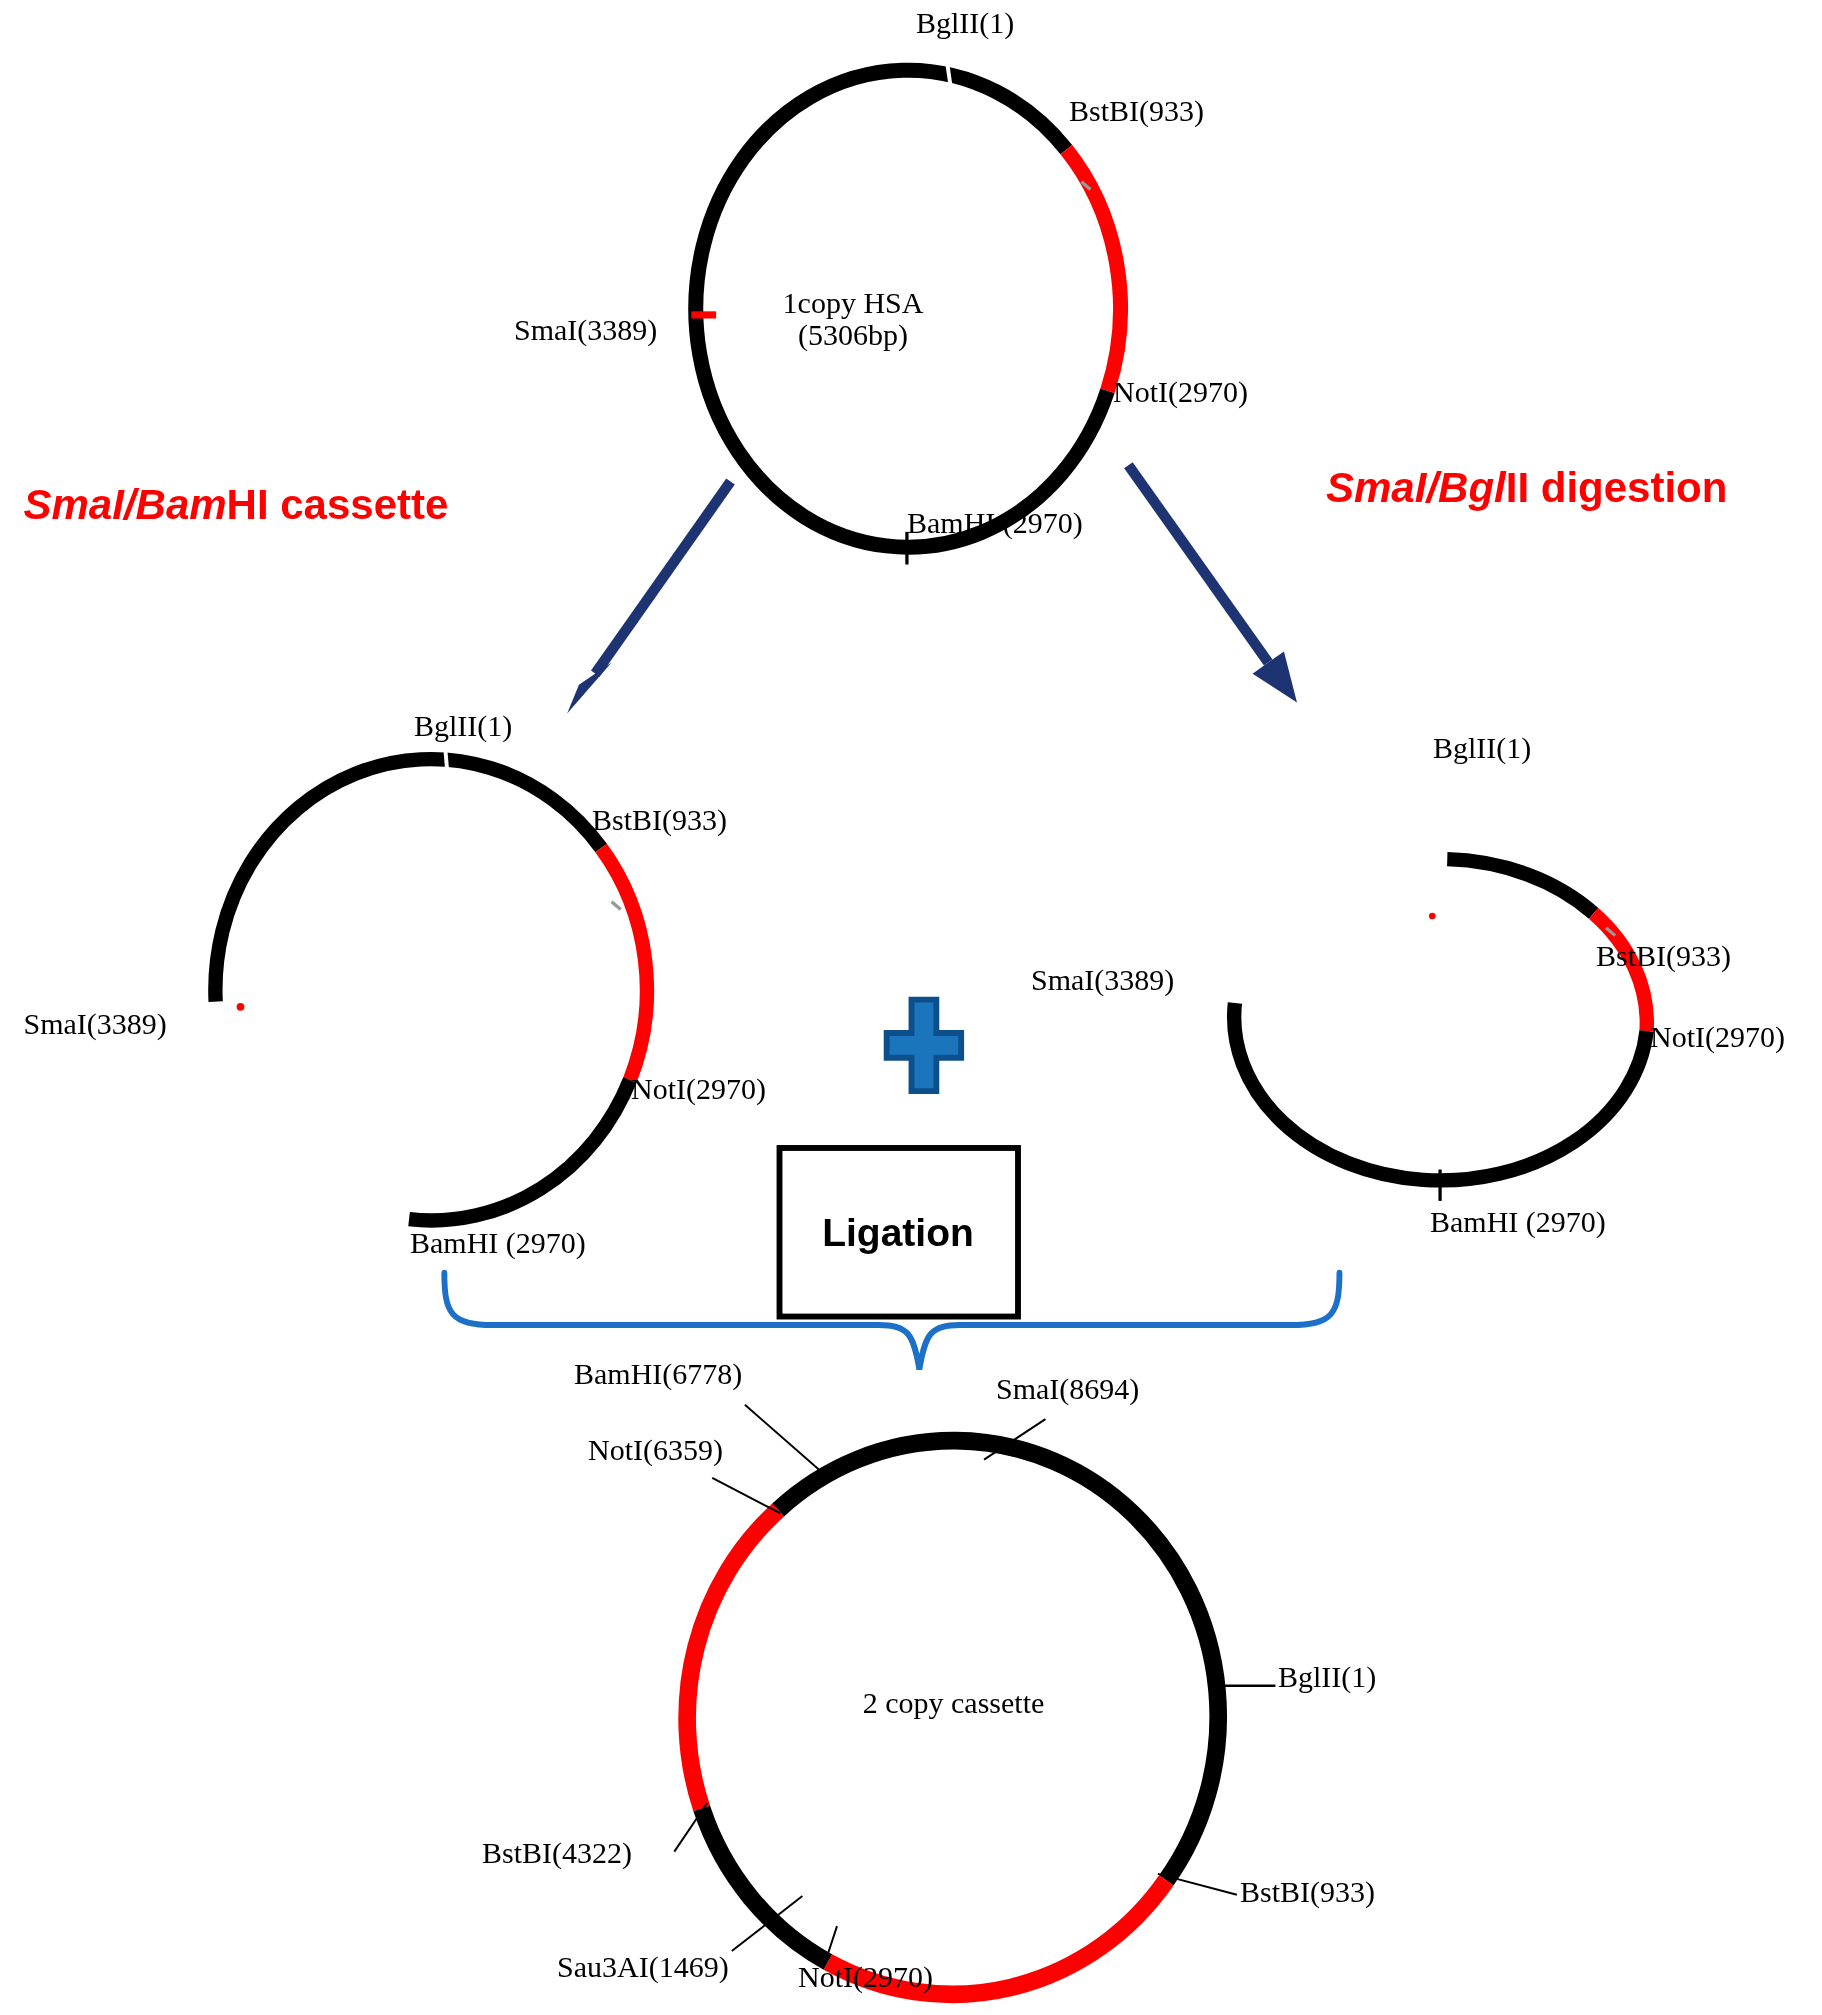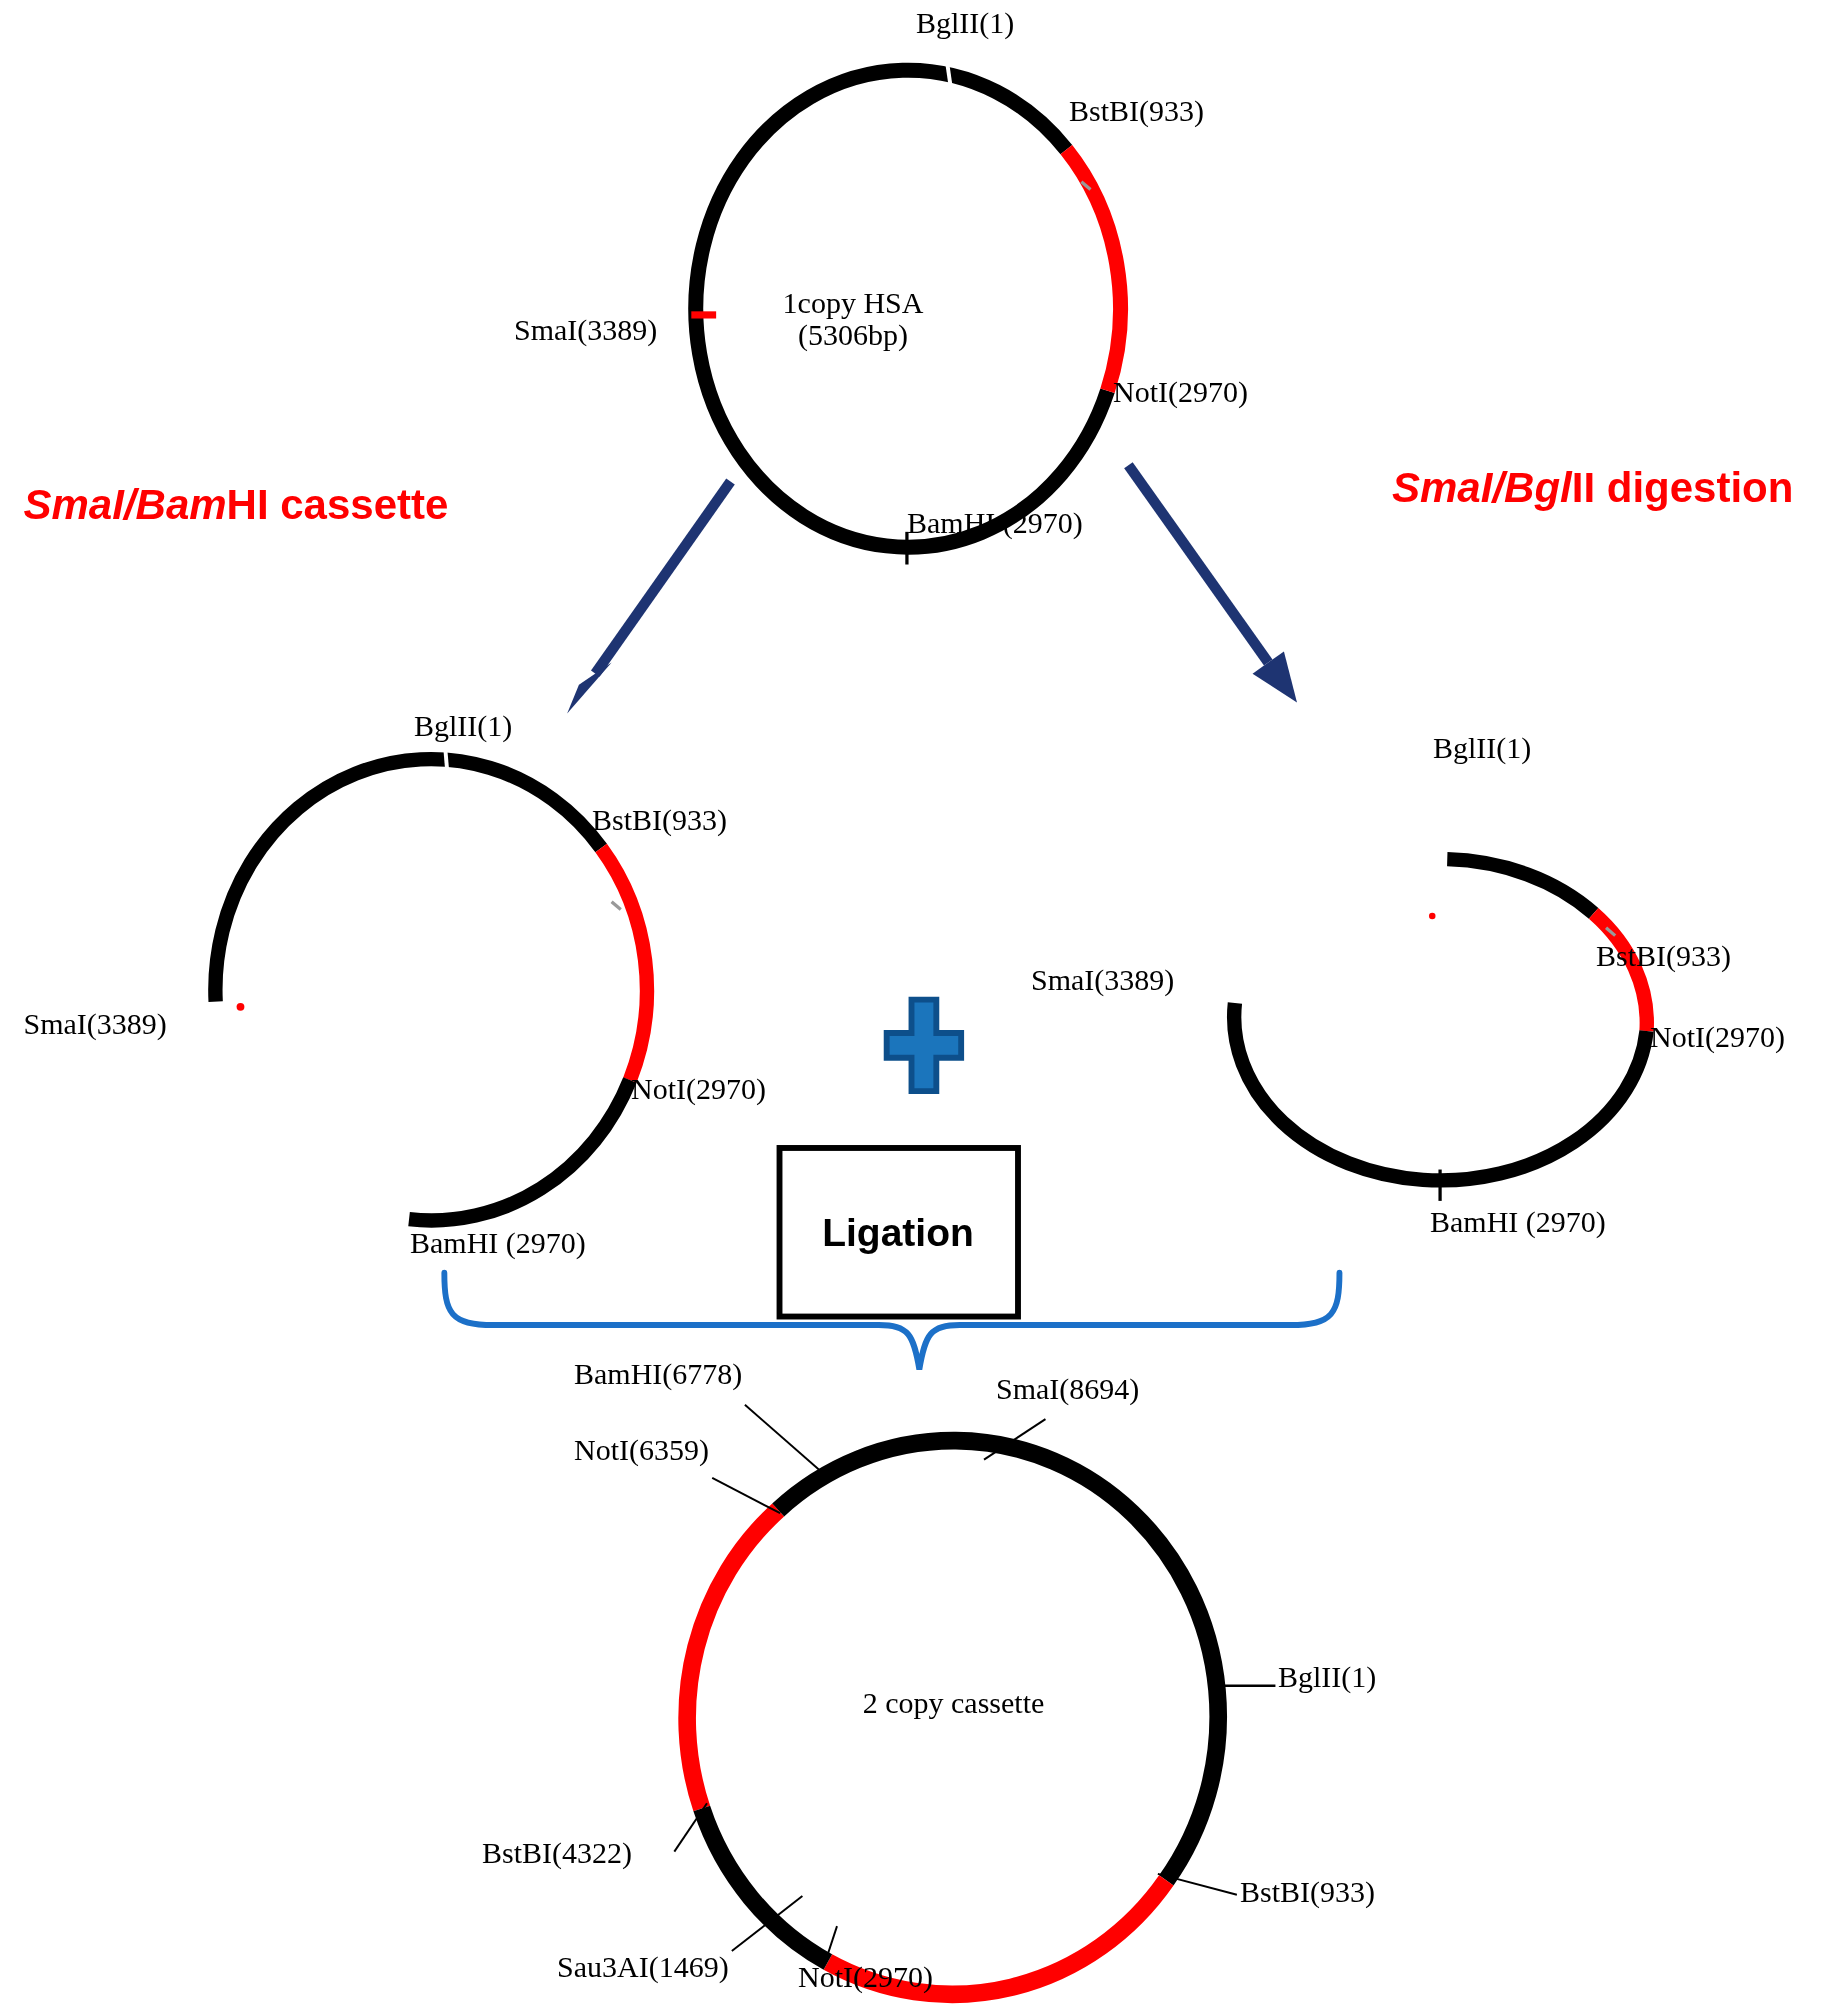--- a/index.html
+++ b/index.html
@@ -95,39 +95,39 @@
   <div class="lbl" style="left:1069px;top:95px">BstBI(933)</div>
   <div class="lbl" style="left:1113px;top:376px">NotI(2970)</div>
   <div class="lbl" style="left:907px;top:507px">BamHI (2970)</div>
   <div class="lbl" style="left:514px;top:314px">SmaI(3389)</div>
   <div class="lbl ctr" style="left:732px;top:263px;width:242px">
     <div>1copy HSA</div>
     <div>(5306bp)</div>
   </div>
 
   <div class="heading" style="left:23.5px;top:481px"><span class="it">SmaI/Bam</span><span>HI cassette</span></div>
-  <div class="heading" style="left:1392px;top:464px"><span class="it">SmaI/Bgl</span><span>II digestion</span></div>
+  <div class="heading" style="left:1326px;top:464px"><span class="it">SmaI/Bgl</span><span>II digestion</span></div>
 
   <div class="lbl" style="left:414px;top:710px">BglII(1)</div>
   <div class="lbl" style="left:592px;top:804px">BstBI(933)</div>
   <div class="lbl" style="left:631px;top:1073px">NotI(2970)</div>
   <div class="lbl" style="left:410px;top:1227px">BamHI (2970)</div>
   <div class="lbl" style="left:23.5px;top:1008px">SmaI(3389)</div>
 
   <div class="lbl" style="left:1433px;top:732px">BglII(1)</div>
   <div class="lbl" style="left:1596px;top:940px">BstBI(933)</div>
   <div class="lbl" style="left:1031px;top:964px">SmaI(3389)</div>
   <div class="lbl" style="left:1650px;top:1021px">NotI(2970)</div>
   <div class="lbl" style="left:1430px;top:1206px">BamHI (2970)</div>
 
   <div class="ligation-text">Ligation</div>
 
   <div class="lbl" style="left:574px;top:1358px">BamHI(6778)</div>
   <div class="lbl" style="left:996px;top:1373px">SmaI(8694)</div>
-  <div class="lbl" style="left:574px;top:1434px">NotI(6359)</div>
+  <div class="lbl" style="left:588px;top:1434px">NotI(6359)</div>
   <div class="lbl" style="left:1278px;top:1661px">BglII(1)</div>
   <div class="lbl" style="left:1240px;top:1876px">BstBI(933)</div>
   <div class="lbl" style="left:482px;top:1837px">BstBI(4322)</div>
   <div class="lbl" style="left:557px;top:1951px">Sau3AI(1469)</div>
   <div class="lbl" style="left:798px;top:1961px">NotI(2970)</div>
   <div class="lbl ctr" style="left:823px;top:1663px;width:261px">2 copy cassette</div>
 
 </div>
 
 

